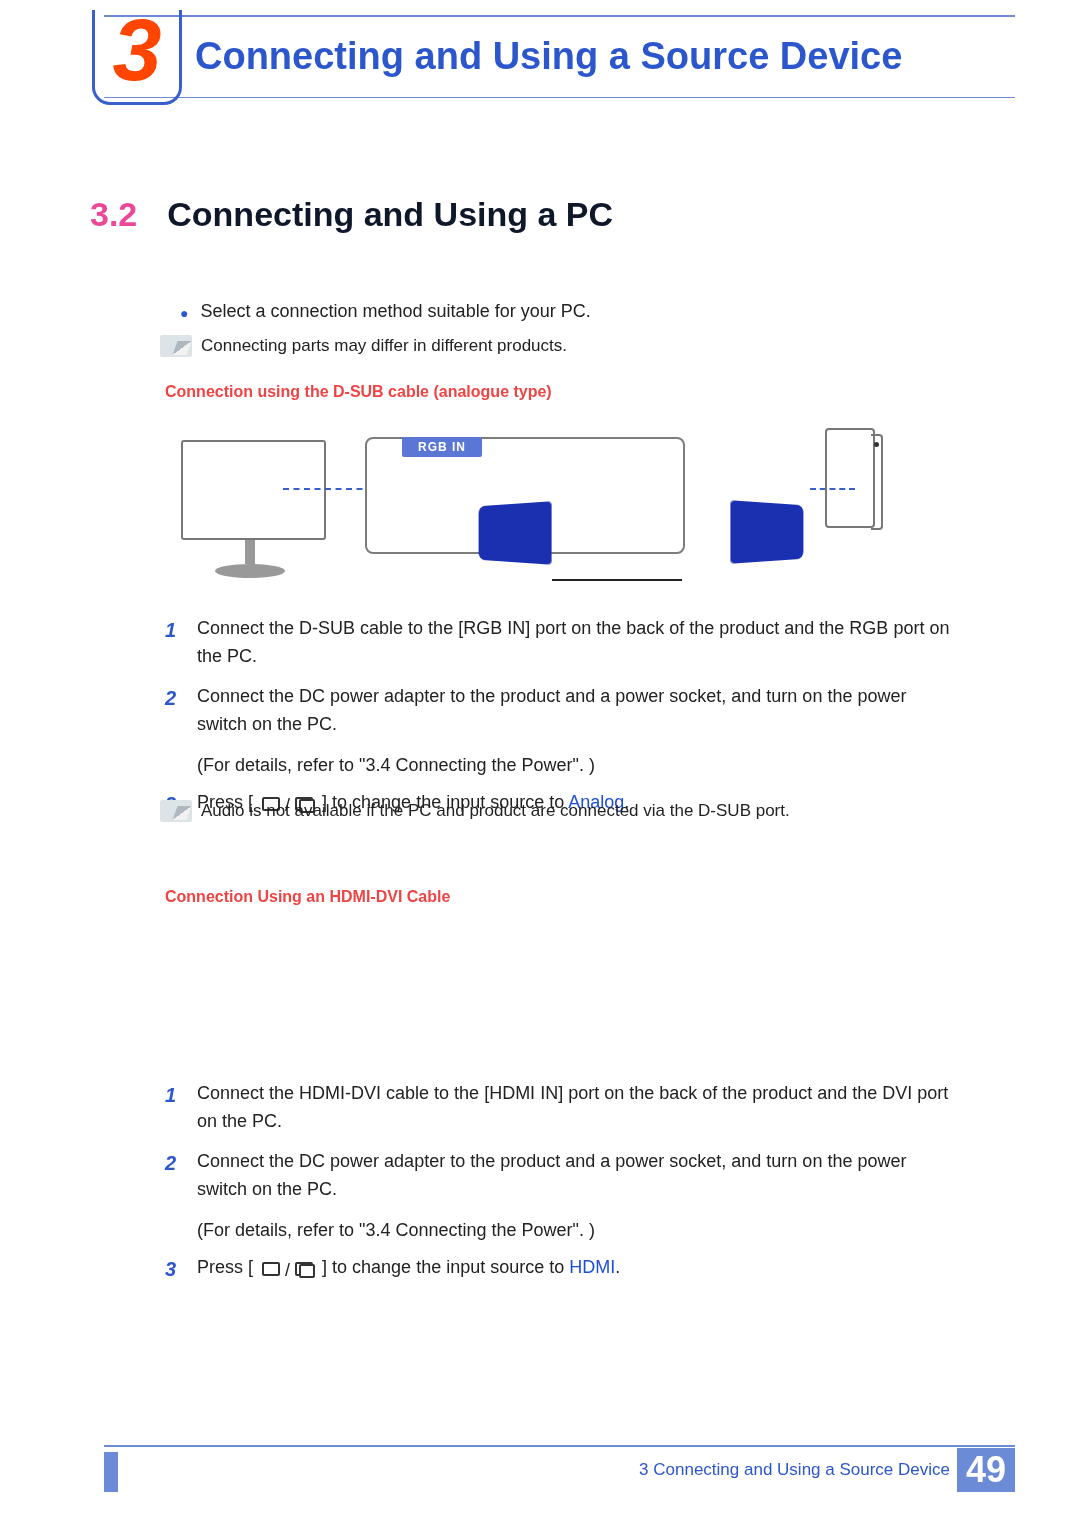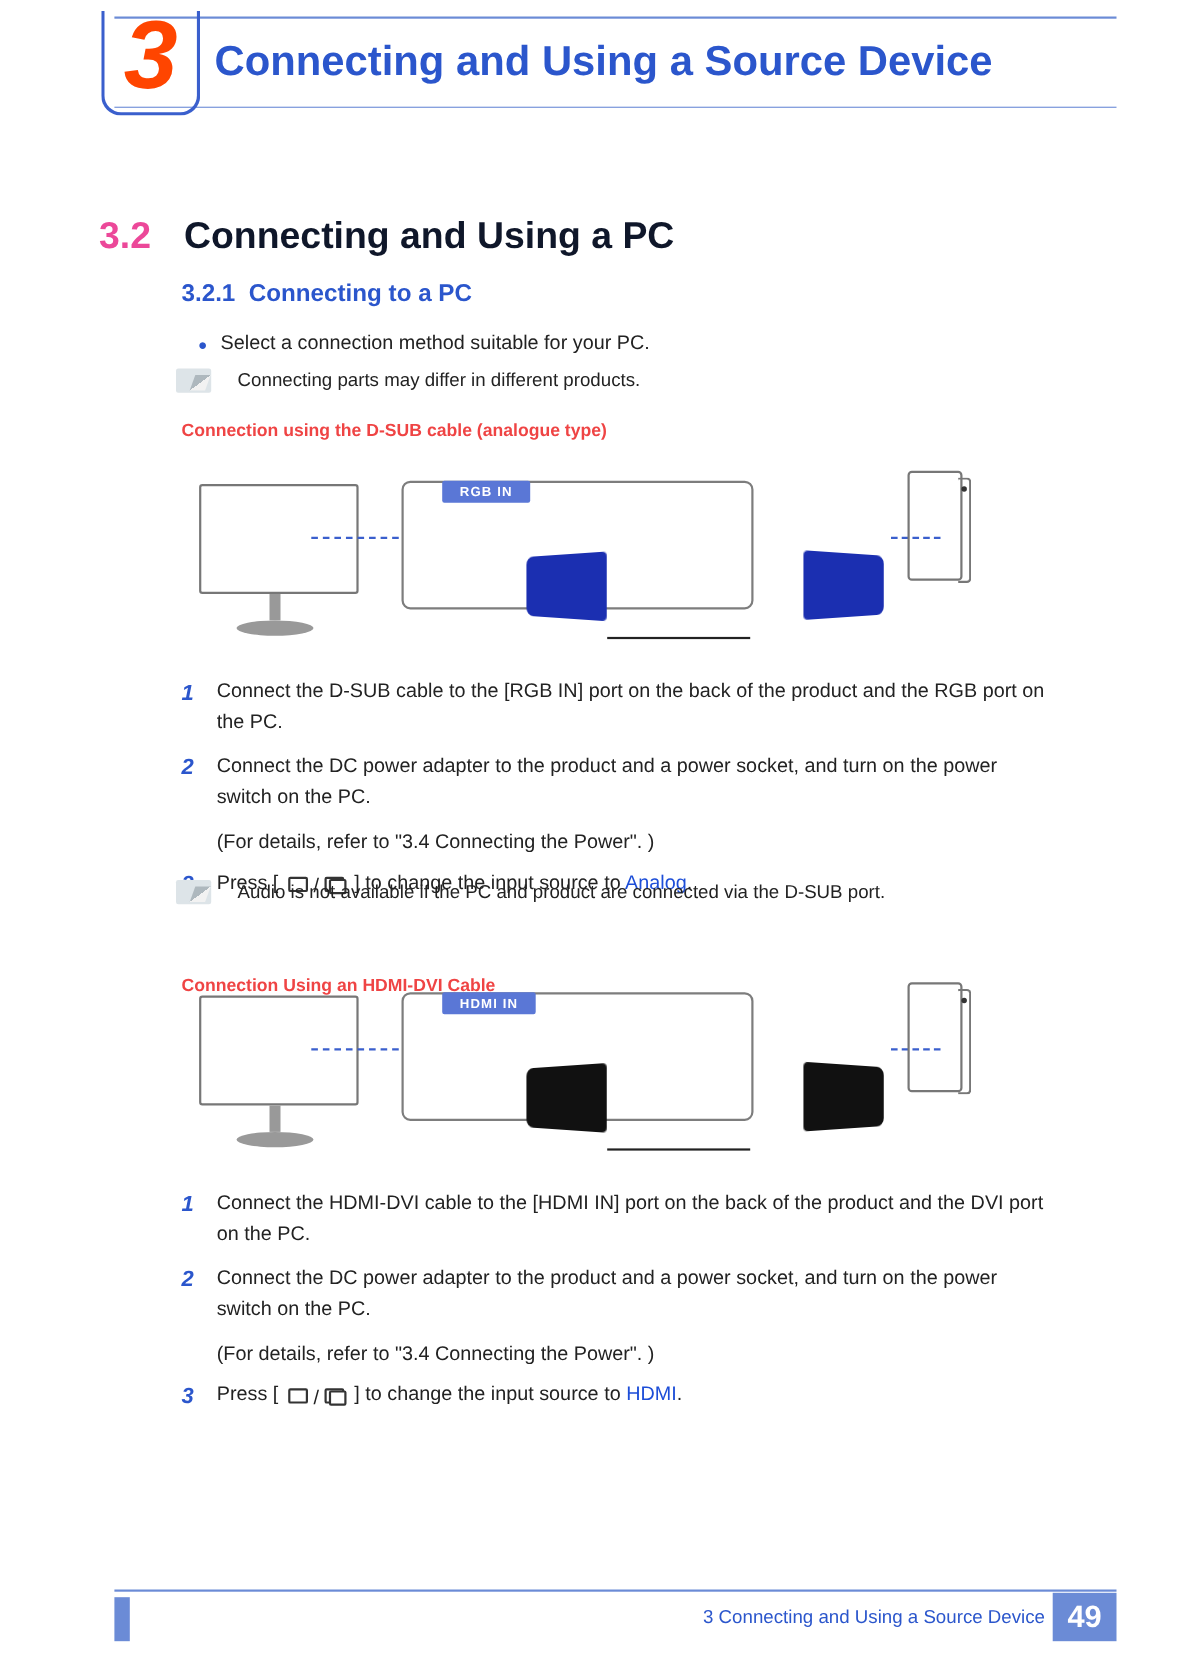--- a/index.html
+++ b/index.html
@@ -24,21 +24,21 @@
   .sec-title { color: #0f172a; font-size: 34px; font-weight: bold; }
 
   
   .subsec { position: absolute; left: 165px; top: 254px; color: #2b56cc; font-size: 22px; font-weight: bold; }
 
   
   .bullet-row { position: absolute; left: 180px; top: 301px; display: flex; gap: 12px; font-size: 18px; }
   .bullet-dot { color: #2b56cc; font-size: 14px; line-height: 24px; }
 
   
-  .note-row { position: absolute; left: 160px; font-size: 17px; display: flex; gap: 24px; align-items: center; }
+  .note-row { position: absolute; left: 160px; font-size: 17px; display: flex; gap: 9px; align-items: center; }
   .note-icon { width: 32px; height: 22px; background: #dde4e8; border-radius: 2px; position: relative; }
   .note-icon::after { content: ""; position: absolute; right: 3px; bottom: 2px; width: 14px; height: 14px;
                       background: linear-gradient(135deg, #aeb8be 50%, #f2f2f2 50%); transform: skewX(-20deg); }
 
   
   .orange-h { position: absolute; left: 165px; font-size: 16px; font-weight: bold; color: #ef4444; }
 
   
   .diagram { position: absolute; left: 165px; width: 730px; height: 175px; }
   .diagram .monitor { position: absolute; left: 16px; top: 12px; width: 145px; height: 100px;
@@ -69,42 +69,38 @@
   .src-btn { display: inline-block; width: 18px; height: 14px; border: 2px solid #333; border-radius: 2px; }
   .src-btn.b { position: relative; }
   .src-btn.b::after { content:""; position:absolute; right:-4px; bottom:-4px; width:12px; height:10px; border:2px solid #333; border-radius:2px; background:#fff; }
   .kw { color: #1d4ed8; }
 
   
   .foot-rule { position: absolute; left: 104px; right: 65px; top: 1445px; height: 2px; background: #6b8bd6; }
   .foot-left { position: absolute; left: 104px; top: 1452px; width: 14px; height: 40px; background: #6b8bd6; }
   .foot-text { position: absolute; right: 130px; top: 1460px; font-size: 17px; color: #2b56cc; }
   .foot-num-box { position: absolute; right: 65px; top: 1448px; width: 58px; height: 44px; background: #6b8bd6;
-                  color: #fff; font-size: 28px; font-weight: bold; display:flex; align-items:center; justify-content:center;margin-left:42px; }
+                  color: #fff; font-size: 36px; font-weight: bold; display:flex; align-items:center; justify-content:center;margin-left:42px; }
 </style>
 </head>
 <body>
 
 <div class="page">
 
   <div class="top-rule-1"></div>
   <div class="top-rule-2"></div>
 
   <div class="chapter-badge">3</div>
   <div class="chapter-title">Connecting and Using a Source Device</div>
 
   <div class="sec-row">
     <span class="sec-num">3.2</span>
     <span class="sec-title">Connecting and Using a PC</span>
   </div>
 
-  <div class="subsec">
-    <span>3.2.1</span>&nbsp;
-    <span>Connecting to a PC</span>
-  </div>
 
   <div class="bullet-row">
     <span class="bullet-dot">●</span>
     <span>Select a connection method suitable for your PC.</span>
   </div>
 
   <div class="note-row" style="top: 335px;">
     <span class="note-icon"></span>
     <span>Connecting parts may differ in different products.</span>
   </div>
@@ -147,35 +143,20 @@
     </div>
   </div>
 
   <div class="note-row" style="top: 800px;">
     <span class="note-icon"></span>
     <span>Audio is not available if the PC and product are connected via the D-SUB port.</span>
   </div>
 
   <div class="orange-h" style="top: 848px; margin-top: 40px;">Connection Using an HDMI-DVI Cable</div>
 
-  <div class="diagram" style="top: 893px;">
-    <div class="monitor"></div>
-    <div class="stand"></div>
-    <div class="dash" style="left:118px; top:60px; width:90px;"></div>
-    <div class="panel" style="left:200px;">
-      <div class="tag">HDMI IN</div>
-      <div class="plug black" style="left:105px; top:65px;"></div>
-      <div class="cord" style="left:185px; top:140px; width:130px;"></div>
-    </div>
-    <div class="plug black rev" style="left:565px; top:75px;"></div>
-    <div class="dash" style="left:645px; top:60px; width:45px;"></div>
-    <div class="pc">
-        <span class="pc-dot"></span>
-      </div>
-  </div>
 
   <div class="steps" style="top: 1080px;">
     <div class="step">
       <span class="n">1</span>
       <span>Connect the HDMI-DVI cable to the [HDMI IN] port on the back of the product and the DVI port on the PC.</span>
     </div>
     <div class="step">
       <span class="n">2</span>
       <span>Connect the DC power adapter to the product and a power socket, and turn on the power switch on the PC.</span>
     </div>

